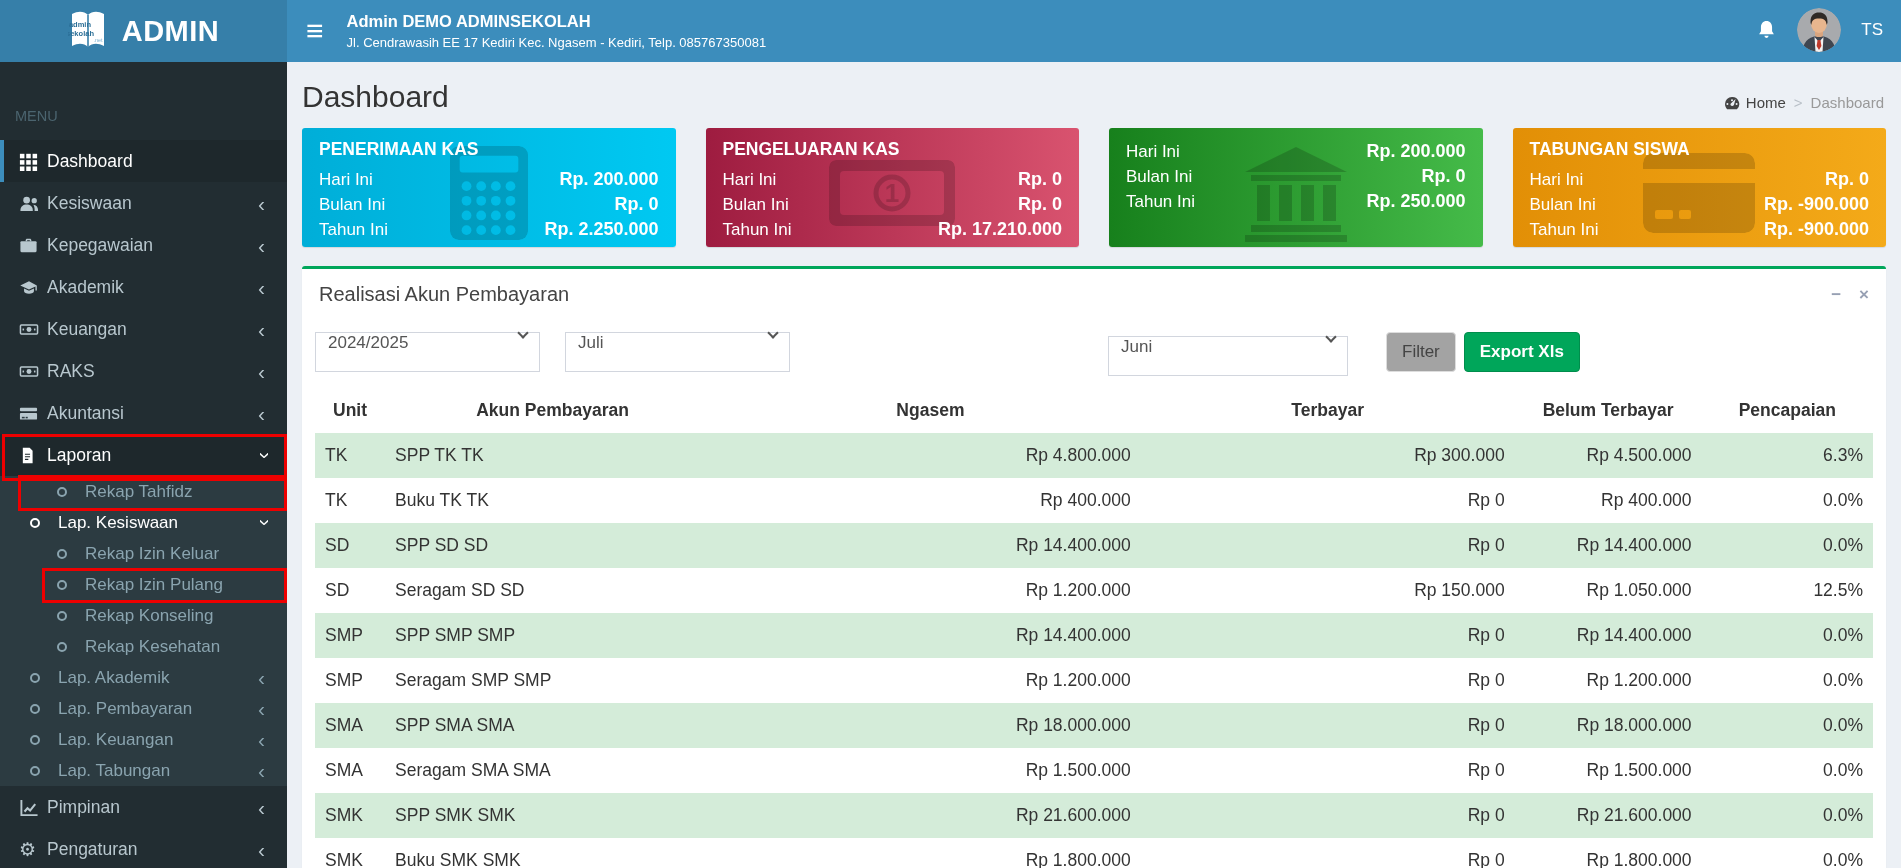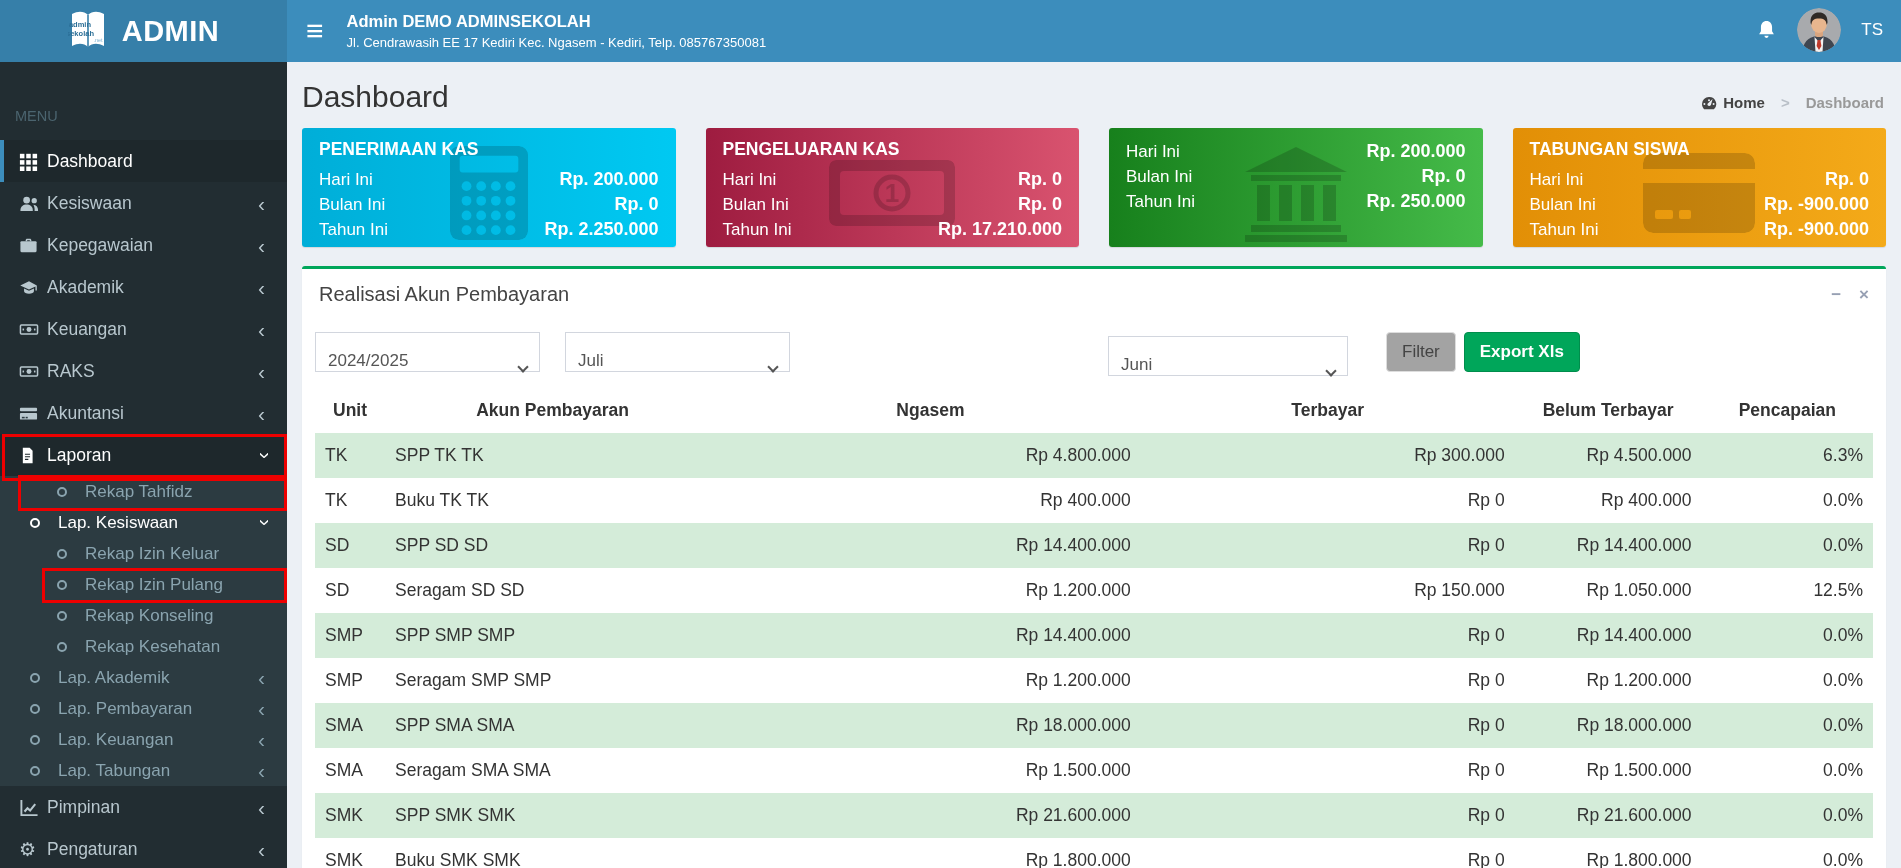--- a/index.html
+++ b/index.html
@@ -39,39 +39,39 @@
   .mi-chev.down { transform:rotate(-90deg); }
   .gear-glyph { font-size:19px; line-height:1; }
   .hl { position:absolute; border:3px solid #ee0000; pointer-events:none; z-index:4; }
   #hl-laporan   { left:2px;  top:372px; width:285px; height:47px; }
   #hl-lapkesiswaan { left:18px; top:413px; width:269px; height:36px; }
   #hl-rekapizinpulang { left:42px; top:506px; width:245px; height:35px; }
   
   .content { position:absolute; left:287px; top:62px; width:1614px; height:806px; padding:0 15px; overflow:hidden; background:#ecf0f5; }
   .content-header { position:relative; padding:18px 0 14px; }
   .page-title { margin:0; font-size:30px; font-weight:500; color:#333; }
-  .breadcrumb { position:absolute; right:2px; top:32px; display:flex; align-items:center; gap:16px; font-size:15px;font-weight:bold; }
+  .breadcrumb { position:absolute; right:2px; top:32px; display:flex; align-items:center; gap:8px; font-size:15px; }
   .bc-home { color:#444; display:flex; align-items:center; gap:6px; cursor:pointer; }
   .bc-sep { color:#b8bfc7; }
   .bc-current { color:#999; }
   
   .boxes { display:grid; grid-template-columns:repeat(4,1fr); gap:30px; margin-bottom:19px; }
   .box { height:119px; border-radius:3px; color:#fff; position:relative; padding:11px 17px; box-shadow:0 1px 1px rgba(0,0,0,.1); overflow:hidden; }
   .box-title { font-size:17.5px; font-weight:bold; margin-bottom:7px; position:relative; z-index:2; }
   .box-row { display:flex; justify-content:space-between; font-size:17px; line-height:25px; position:relative; z-index:2; }
   .box-value { font-weight:bold; font-size:18px; }
   .box-ico { position:absolute; left:50%; top:56%; transform:translate(-50%,-50%); z-index:1; }
   
   .panel { background:#fff; border-top:3px solid #00a65a; border-radius:3px; box-shadow:0 1px 1px rgba(0,0,0,.1); padding:0 13px 13px; height:660px; }
   .panel-head { display:flex; justify-content:space-between; align-items:center; padding:14px 4px 10px; }
   .panel-title { font-size:20px; color:#444; }
   .panel-tools { display:flex; gap:18px; color:#97a0b3; font-weight:bold; font-size:17px; }
   .panel-tools span { cursor:pointer; }
   .filter-row { display:flex; align-items:center; margin:12px 0 20px; }
-  .sel { width:225px; height:40px; border:1px solid #d2d6de; background:#fff; display:flex; align-items:flex-end; justify-content:space-between; padding:0 12px; font-size:17px; color:#555; cursor:pointer; }
+  .sel { width:225px; height:40px; border:1px solid #d2d6de; background:#fff; display:flex; align-items:flex-start; justify-content:space-between; padding:0 12px; font-size:17px; color:#555; cursor:pointer; }
   #sel-month-start { margin-left:25px; }
   #sel-month-end { width:240px; margin-left:318px;margin-top:8px; }
   .chev { width:8px; height:8px; border-right:2px solid #555; border-bottom:2px solid #555; transform:rotate(45deg); margin-top:-4px; }
   .btn { height:40px; font-size:17px; padding:0 15px; border-radius:4px; cursor:pointer; border:1px solid transparent; font-family:inherit; }
   .btn-filter { margin-left:38px; background:#a3a3a3; border-color:#ddd; color:#444; }
   .btn-export { margin-left:8px; background:#00a65a; border-color:#008d4c; color:#fff; font-weight:bold; }
   
   table { width:100%; border-collapse:collapse; font-size:17.5px; color:#333; table-layout:fixed; }
   thead th { font-weight:bold; text-align:center; padding:4px 8px 12px; }
   tbody td { height:45px; padding:0 10px; overflow:hidden; white-space:nowrap; }

